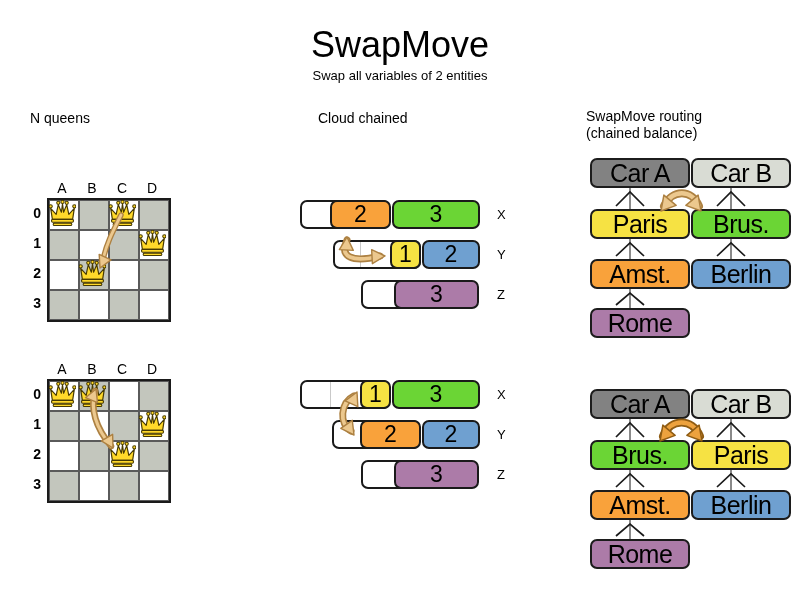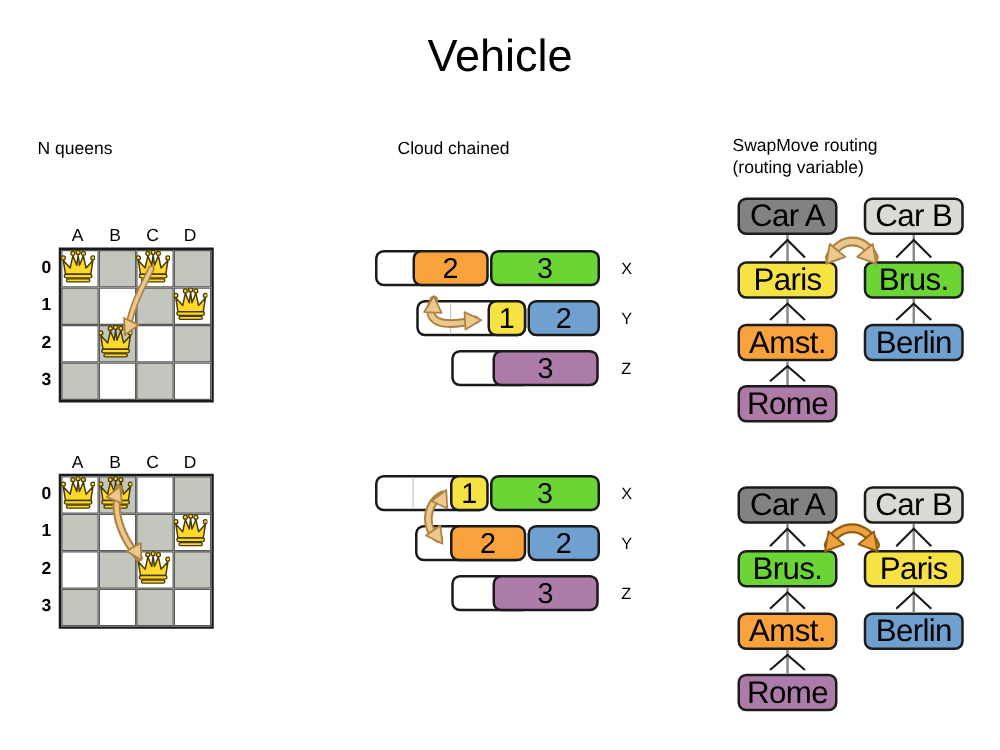--- a/index.html
+++ b/index.html
@@ -12,21 +12,21 @@
   .board{border:2px solid #1a1a1a;box-sizing:content-box}
   .cell{position:absolute;width:30px;height:30px;box-sizing:border-box;border:1px solid #5a5a5a;background:#fff}
   .cell.gray{background:#c3c6bd}
   .board-col-label{width:30px;text-align:center;font-size:14px}
   .board-row-label{width:18px;text-align:right;font-size:14px;font-weight:bold}
   .cloud-white{background:#fff;border:2px solid #1a1a1a;border-radius:7px;box-sizing:border-box}
   .cloud-divider{width:1px;background:#c9c9c9}
   .cloud-block{border:2px solid #1a1a1a;border-radius:7px;box-sizing:border-box;
                display:flex;align-items:center;justify-content:center;font-size:23px}
   .cloud-label{font-size:13px;display:flex;align-items:center;height:29px}
-  .vr-box{width:80px;height:30px;box-sizing:border-box;border:2px solid #1c1c1c;border-radius:7px;
+  .vr-box{width:100px;height:30px;box-sizing:border-box;border:2px solid #1c1c1c;border-radius:7px;
           display:flex;align-items:center;justify-content:center;font-size:25px;letter-spacing:-0.5px}
   svg.overlay{position:absolute;left:0;top:0;pointer-events:none}
   .queen{position:absolute;pointer-events:none}
   .connector{position:absolute;pointer-events:none}
 </style>
 </head>
 <body>
 
 <svg width="0" height="0" style="position:absolute">
   <defs>
@@ -37,27 +37,28 @@
       <circle cx="16" cy="2.3" r="1.9" fill="#ffd92a" stroke="#473a00" stroke-width="1.2"></circle>
       <circle cx="21" cy="3.3" r="1.9" fill="#ffd92a" stroke="#473a00" stroke-width="1.2"></circle>
       <circle cx="30" cy="7.5" r="1.9" fill="#ffd92a" stroke="#473a00" stroke-width="1.2"></circle>
       <rect x="3" y="23" width="26" height="3.4" rx="1.4" fill="#ffd92a" stroke="#473a00" stroke-width="1.3"></rect>
       <rect x="5" y="27.4" width="22" height="2.8" rx="1.3" fill="#ffd92a" stroke="#473a00" stroke-width="1.3"></rect>
     </g>
   </defs>
 </svg>
 
 <div class="canvas" id="canvas">
-  <div class="abs title">Vehicle</div>
+  <div class="abs title">SwapMove</div>
+  <div class="abs subtitle">Swap all variables of 2 entities</div>
 
   <div class="abs col-header" style="left:30px;top:110px;width:140px">N queens</div>
   <div class="abs col-header" style="left:318px;top:110px;width:160px">Cloud chained</div>
   <div class="abs col-header" style="left:586px;top:108px;width:182px">
     <div>SwapMove routing</div>
-    <div>(routing variable)</div>
+    <div>(chained balance)</div>
   </div>
 
   <div class="abs board-col-label" style="left: 47px; top: 180px;">A</div>
     <div class="abs board-col-label" style="left: 77px; top: 180px;">B</div>
     <div class="abs board-col-label" style="left: 107px; top: 180px;">C</div>
     <div class="abs board-col-label" style="left: 137px; top: 180px;">D</div>
     <div class="abs board-row-label" style="left: 23px; top: 205px;">0</div>
     <div class="abs board-row-label" style="left: 23px; top: 235px;">1</div>
     <div class="abs board-row-label" style="left: 23px; top: 265px;">2</div>
     <div class="abs board-row-label" style="left: 23px; top: 295px;">3</div>

